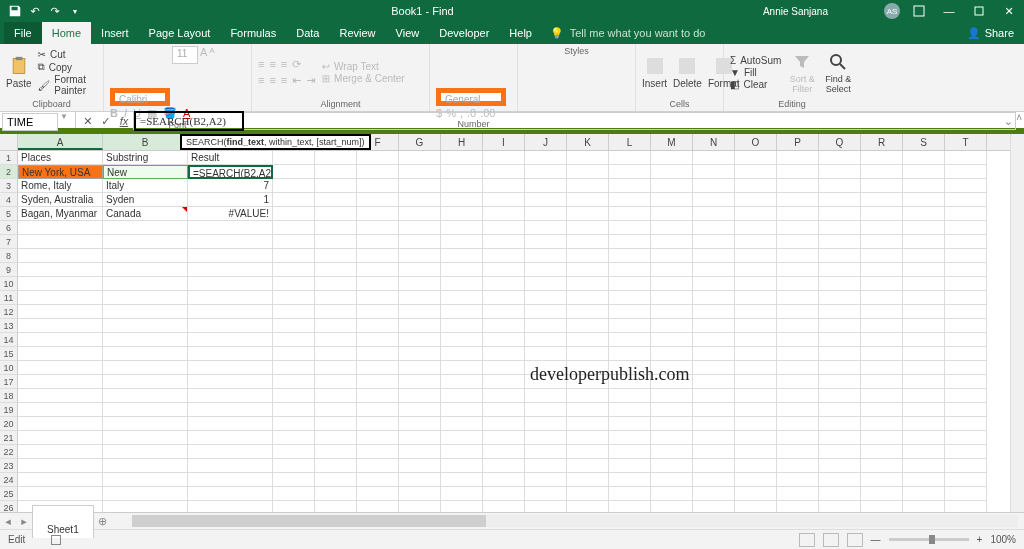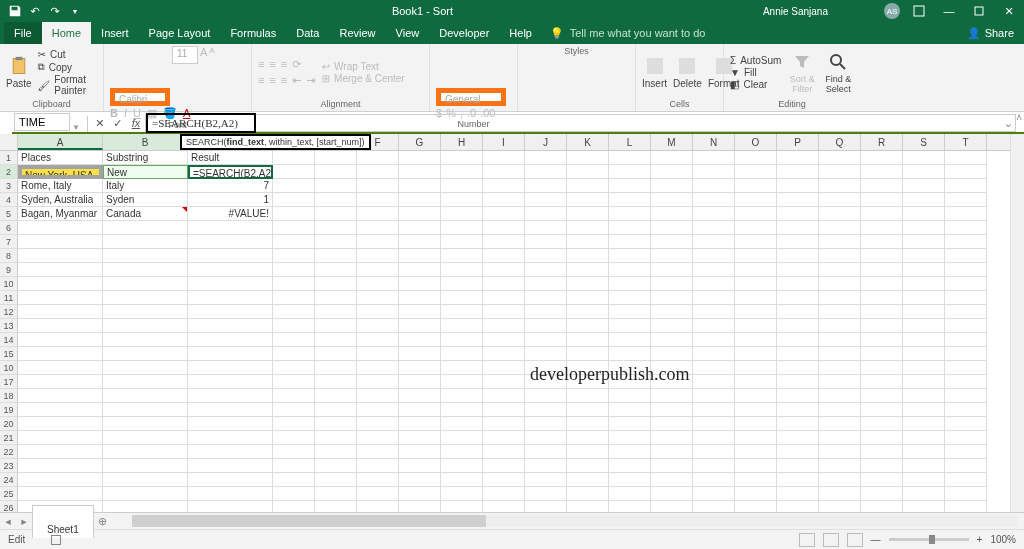--- a/index.html
+++ b/index.html
@@ -31,21 +31,21 @@
     .group-content { display: flex; align-items: center; gap: 6px; flex: 1; color: #888; }
     .big-btn { display: flex; flex-direction: column; align-items: center; gap: 2px; font-size: 10px; color: #444; cursor: pointer; }
     .big-btn svg { width: 20px; height: 20px; }
     .mini-btn { font-size: 10px; color: #444; display: flex; align-items: center; gap: 4px; cursor: pointer; }
     .stack { display: flex; flex-direction: column; gap: 1px; }
     .font-box { border: 5px solid #f97316; background: #fff; padding: 1px 4px; font-size: 10px; width: 60px; height: 18px; color: #aaa; margin-top: 42px; }
     .size-box { border: 1px solid #ccc; background: #fff; padding: 1px 4px; font-size: 10px; width: 26px; height: 18px; color: #aaa; }
     .gray-icon { color: #bbb; }
     
     
-    .formula-row { height: 22px; border-bottom: 2px solid #4d7c0f; display: flex; align-items: flex-end; background: #fff; margin-left: 12px; }
+    .formula-row { height: 22px; border-bottom: 6px solid #4d7c0f; display: flex; align-items: flex-start; background: #fff; }
     .name-box { width: 56px; border: 1px solid #ccc; margin: 1px 2px; padding: 1px 4px; font-size: 11px; height: 18px; background: #fff; }
     .fx-btn { width: 18px; height: 18px; display: flex; align-items: center; justify-content: center; font-style: italic; font-size: 11px; color: #555; cursor: pointer; text-decoration: underline; }
     .fb-btn { width: 18px; height: 18px; display: flex; align-items: center; justify-content: center; color: #555; cursor: pointer; }
     .formula-input-wrap { flex: 1; height: 18px; display: flex; align-items: center; border: 1px solid #ccc; margin-right: 8px; position: relative; }
     .formula-input { border: 2px solid #000; padding: 0 4px; font-size: 11px; width: 110px; height: 20px; margin-left: 0; display: flex; align-items: center; font-family: "Segoe UI"; }
     .formula-expand { position: absolute; right: 2px; color: #888; }
     
     
     .fn-tooltip { position: absolute; left: 180px; top: 134px; border: 2px solid #000; background: #fff; font-size: 9px; padding: 1px 4px; z-index: 20; }
     .fn-tooltip .bold { font-weight: bold; }
@@ -58,21 +58,21 @@
     .col-h.narrow { width: 42px; }
     .col-h.selA { background: #d8ead9; border-bottom: 2px solid #0f6b3f; }
     .col-h.selB { background: #d8ead9; }
     .col-h.selC { background: #d8ead9; border-top: 2px solid #000; border-bottom: 2px solid #000; }
     .row { display: flex; height: 14px; }
     .row-h { width: 18px; border-right: 1px solid #ccc; border-bottom: 1px solid #ddd; background: #f0f0f0; text-align: center; font-size: 9px; color: #555; line-height: 14px; cursor: pointer; }
     .row-h.sel { background: #d8ead9; }
     .cell { width: 85px; border-right: 1px solid #ddd; border-bottom: 1px solid #ddd; padding: 0 3px; font-size: 10px; line-height: 14px; overflow: hidden; white-space: nowrap; }
     .cell.num { text-align: right; }
     .cell.narrow { width: 42px; }
-    .cell.hlA { border: 4px solid #a3a3a3; background: #fde047; }
+    .cell.hlA { border: 1px solid #a3a3a3; background: #f97316; }
     .cell.hlB { border: 1px solid #6a6; background: #eefcee; }
     .cell.editing { border: 2px solid #0f6b3f; background: #fff; }
     .cell.redmark { position: relative; }
     .cell.redmark::after { content: ''; position: absolute; top: 0; right: 0; width: 0; height: 0; border-top: 5px solid #c00; border-left: 5px solid transparent; }
     
     
     .watermark { position: absolute; left: 530px; top: 230px; font-size: 18px; color: #222; font-family: Georgia, serif; z-index: 5; }
     
     
     .hscroll-row { height: 17px; border-top: 1px solid #ccc; display: flex; align-items: center; background: #f3f3f3; }
@@ -98,21 +98,21 @@
   <div class="titlebar-left">
     <span class="qat-icon">
         <svg viewBox="0 0 16 16" fill="currentColor">
           <path d="M2 2h10l2 2v10H2V2zm2 1v4h7V3H4zm1 7h6v3H5v-3z"></path>
         </svg>
       </span>
     <span class="qat-icon">↶</span>
     <span class="qat-icon">↷</span>
     <span class="qat-icon" style="font-size:8px">▾</span>
   </div>
-  <div class="titlebar-center">Book1 - Sort</div>
+  <div class="titlebar-center">Book1 - Find</div>
   <div class="titlebar-right">
     <span class="username">Annie Sanjana</span>
     <span class="avatar">AS</span>
     <span class="titlebar-btn">
         <svg width="12" height="12" viewBox="0 0 12 12" fill="none" stroke="currentColor">
           <rect x="1" y="1" width="10" height="10"></rect>
         </svg>
       </span>
     <span class="titlebar-btn">—</span>
     <span class="titlebar-btn">

